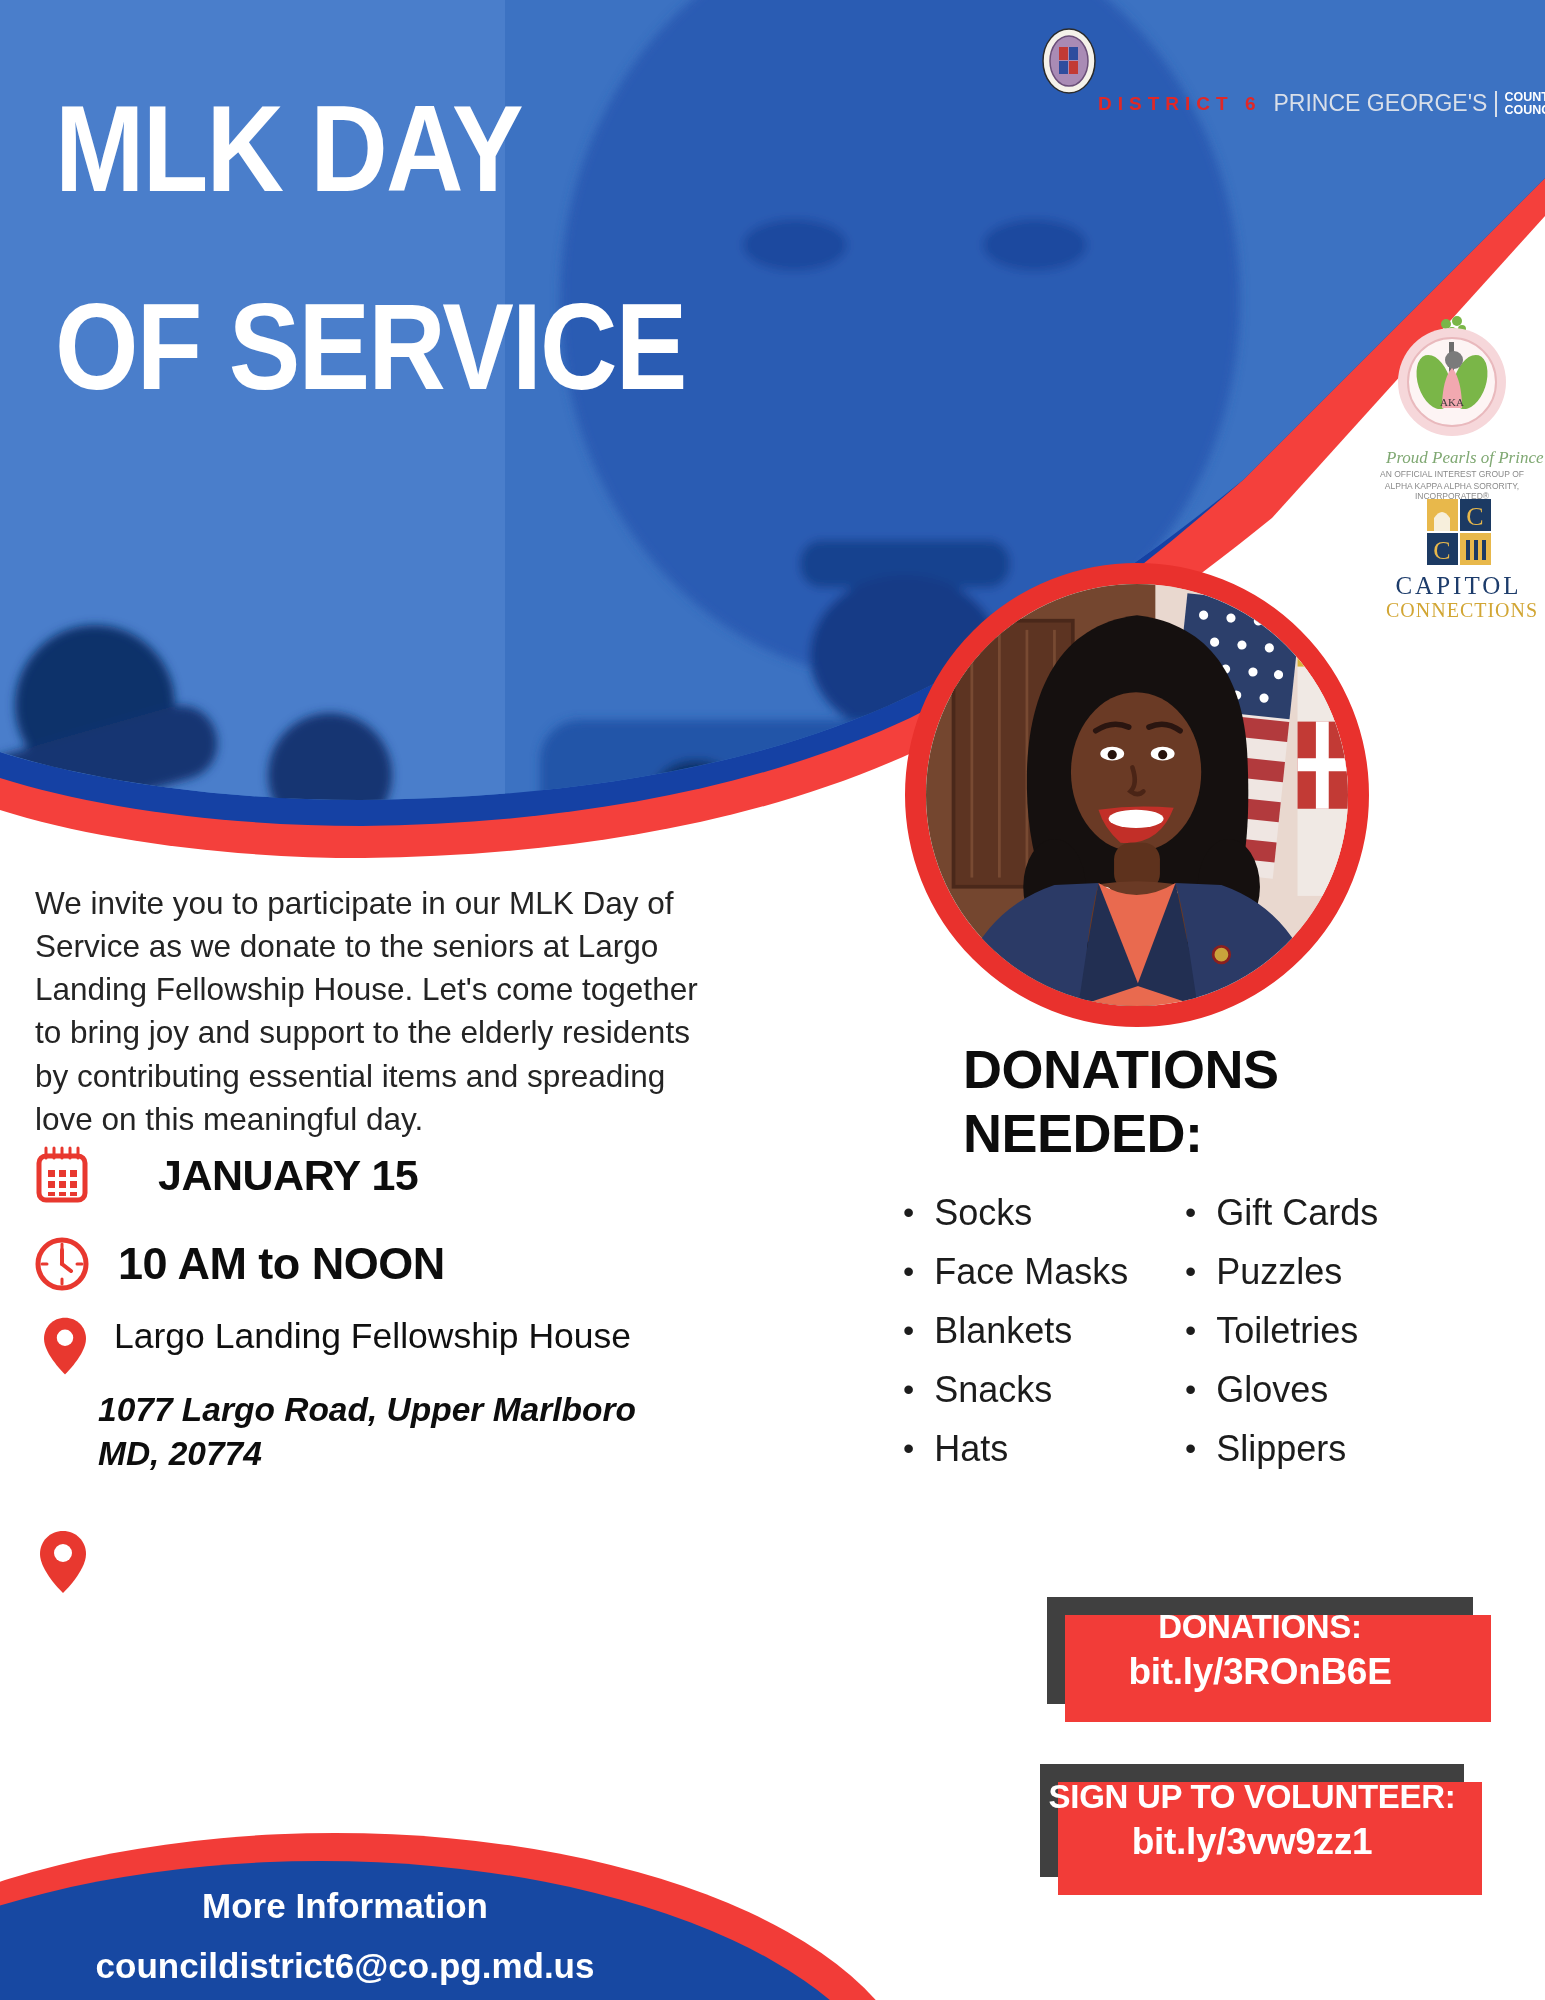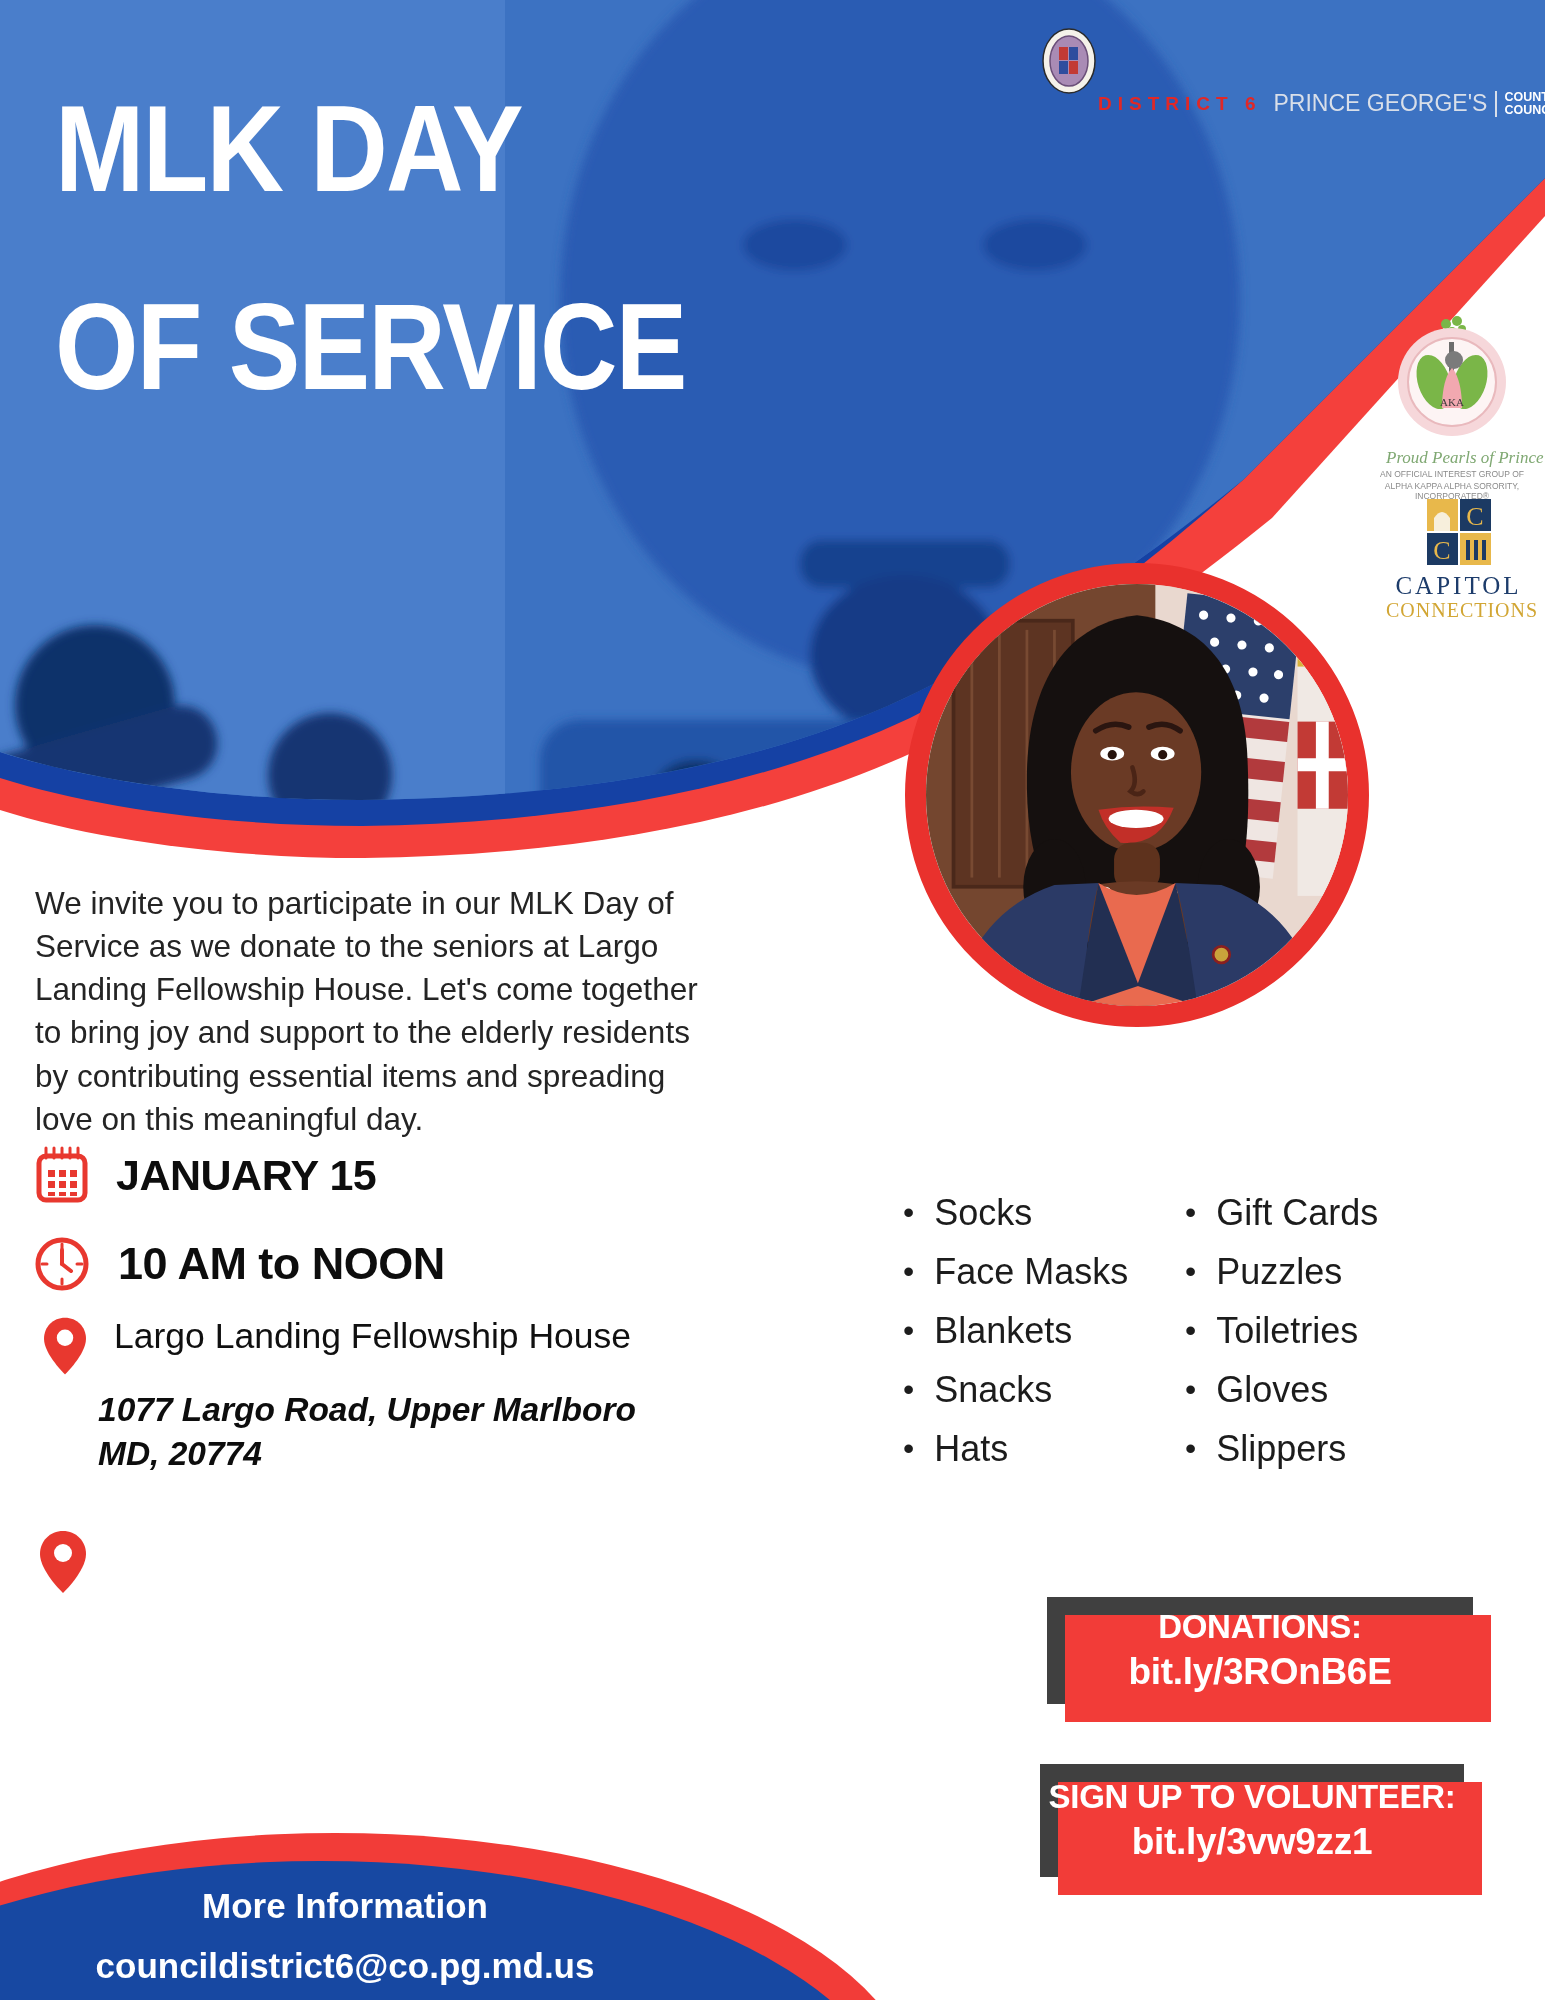--- a/index.html
+++ b/index.html
@@ -261,21 +261,21 @@
         <path d="M188,326 Q229,352 272,326 L287,460 L175,460 Z" fill="#e96a4f"></path>
         <path d="M188,326 L232,438 L166,460 L175,400 Z" fill="#222f52"></path>
         <path d="M272,326 L230,438 L296,460 L287,400 Z" fill="#222f52"></path>
         <circle cx="322" cy="404" r="9" fill="#c9a33b" stroke="#8a1f1f" stroke-width="3"></circle>
       </g>
     </svg>
   </div>
 
   <p class="intro">We invite you to participate in our MLK Day of Service as we donate to the seniors at Largo Landing Fellowship House. Let's come together to bring joy and support to the elderly residents by contributing essential items and spreading love on this meaningful day.</p>
 
-  <div class="row" style="left:36px;top:1146px;">
+  <div class="row" style="left:36px;top:1146px;gap:42px;">
     <svg width="52" height="58" viewBox="0 0 52 58">
       <rect x="3" y="10" width="46" height="44" rx="7" fill="none" stroke="#e8382f" stroke-width="5"></rect>
       <g stroke="#e8382f" stroke-width="3" stroke-linecap="round">
         <line x1="10" y1="2" x2="10" y2="12"></line>
           <line x1="18" y1="2" x2="18" y2="12"></line>
           <line x1="26" y1="2" x2="26" y2="12"></line>
         <line x1="34" y1="2" x2="34" y2="12"></line>
           <line x1="42" y1="2" x2="42" y2="12"></line>
       </g>
       <g fill="#e8382f">
@@ -323,20 +323,24 @@
     <span>MD, 20774</span>
   </div>
 
   <div class="abs" style="left:40px;top:1530px;z-index:4;">
     <svg width="46" height="64" viewBox="0 0 46 62">
       <path d="M23,0 C10,0 0,10 0,23 C0,40 23,62 23,62 C23,62 46,40 46,23 C46,10 36,0 23,0 Z" fill="#e8382f"></path>
       <circle cx="23" cy="22" r="9" fill="#ffffff"></circle>
     </svg>
   </div>
 
+  <div class="don-heading">
+    <div>DONATIONS</div>
+    <div>NEEDED:</div>
+  </div>
   <div class="don-lists">
     <ul class="don-col c1">
       <li>Socks</li>
       <li>Face Masks</li>
       <li>Blankets</li>
       <li>Snacks</li>
       <li>Hats</li>
     </ul>
     <ul class="don-col c2">
       <li>Gift Cards</li>

